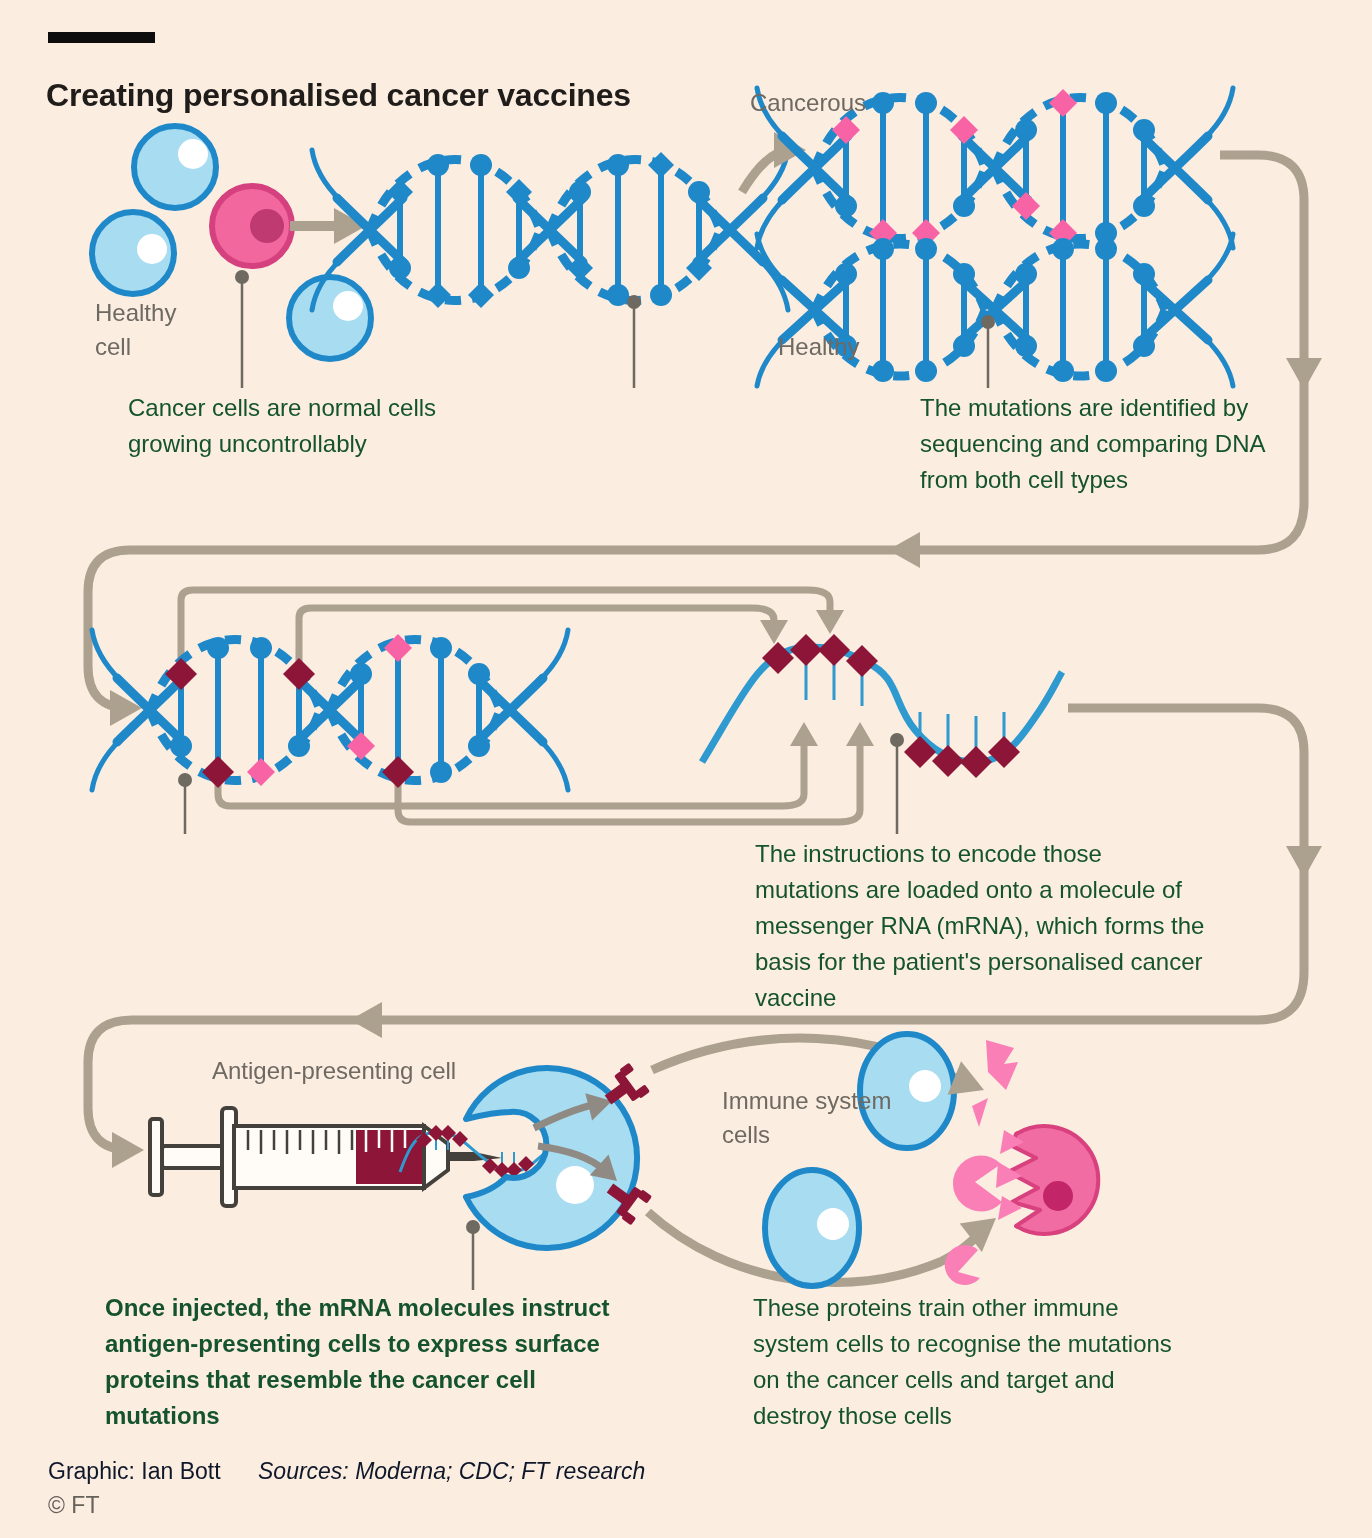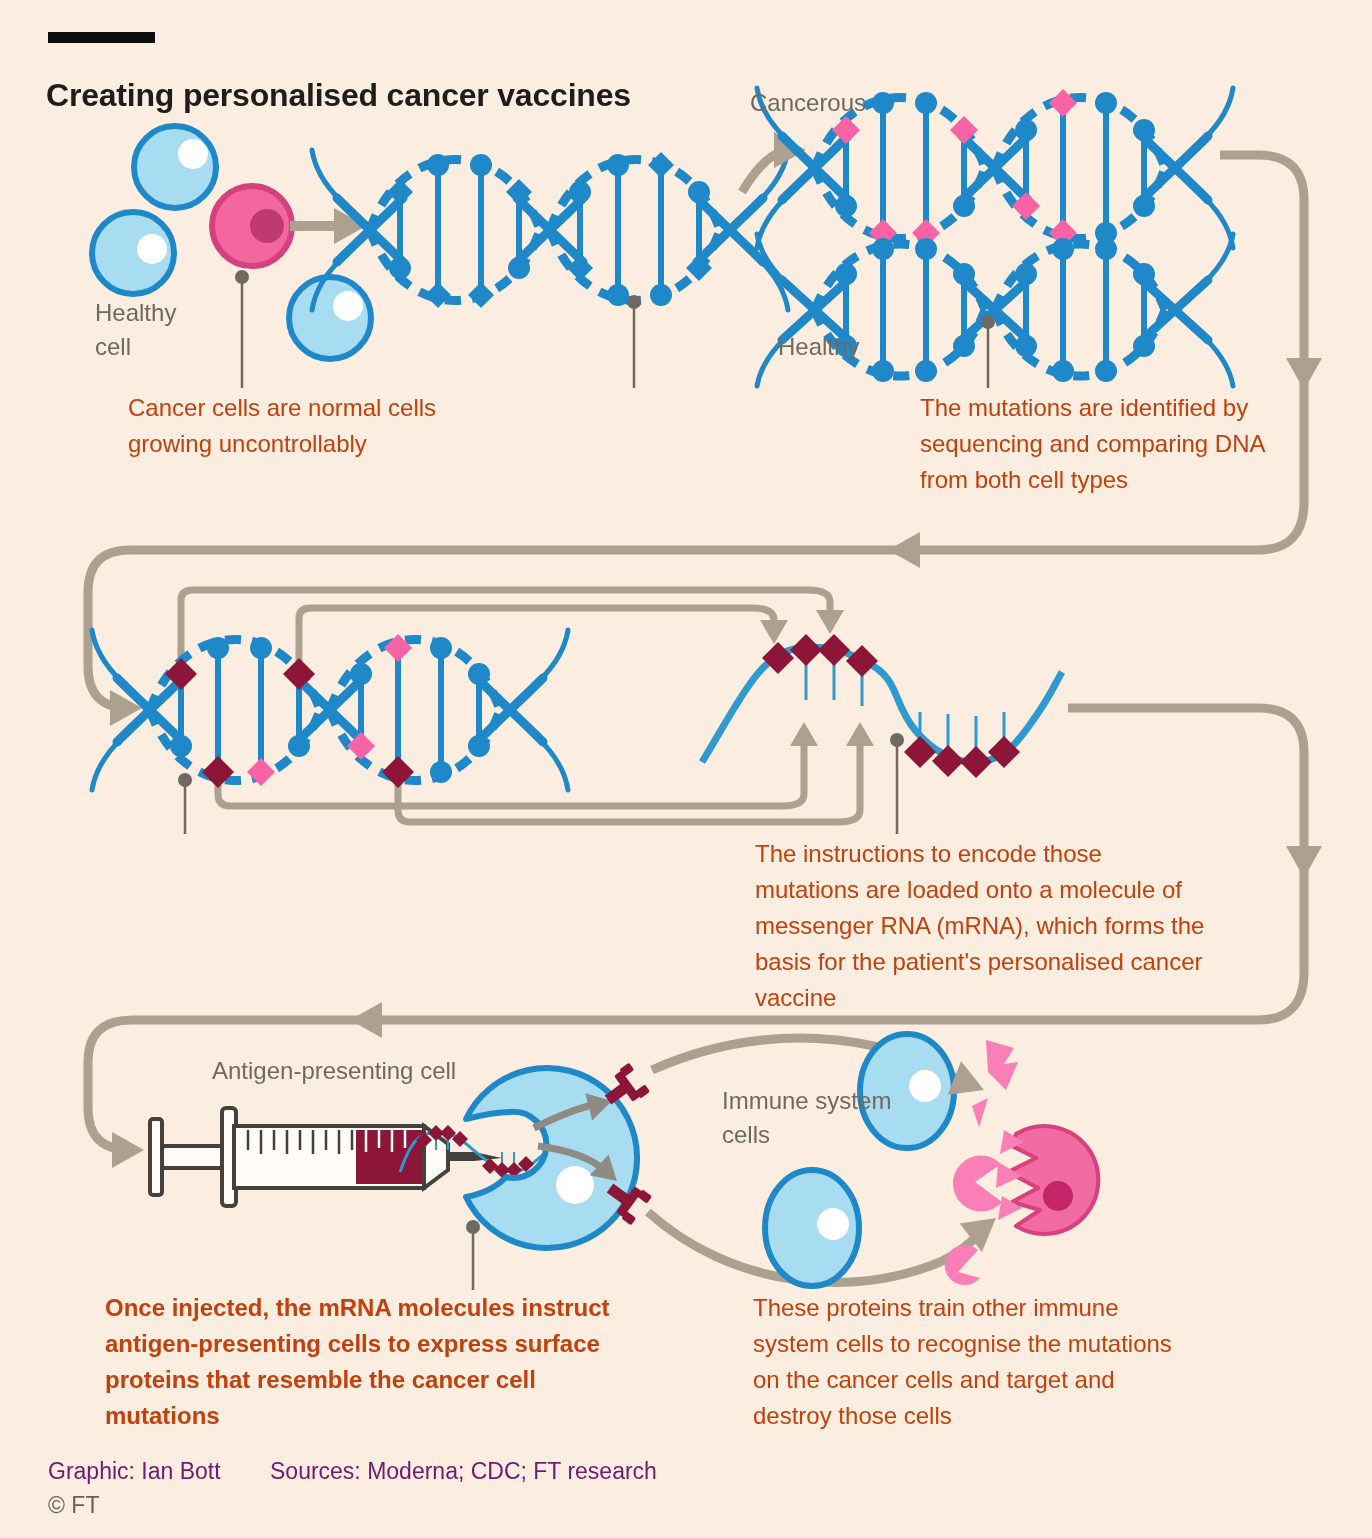--- a/index.html
+++ b/index.html
@@ -1,22 +1,22 @@
 <!DOCTYPE html>
 <html><head>
 <meta charset="utf-8">
 <style>
   html,body{margin:0;padding:0;}
   body{background:#FBEDE0;font-family:"Liberation Sans","DejaVu Sans",sans-serif;}
   .canvas{position:relative;width:1372px;height:1538px;background:#FBEDE0;overflow:hidden;}
   .toprule{position:absolute;left:48px;top:32px;width:107px;height:11px;background:#0d0d0d;}
   .title{position:absolute;left:46px;top:56px;font-size:32px;font-weight:600;color:#1F1C1A;letter-spacing:-0.2px;}
   .lbl{position:absolute;color:#6E6961;font-size:24px;line-height:34px;}
-  .cap{position:absolute;color:#c2410c;font-size:24px;line-height:36px;}
-  .footer{position:absolute;color:#701a75;font-size:23px;}
+  .cap{position:absolute;color:#14532d;font-size:24px;line-height:36px;}
+  .footer{position:absolute;color:#0f172a;font-size:23px;}
   .copyright{position:absolute;color:#66615B;font-size:23px;}
   .copyright .ft{margin-top:12px;}
   svg{position:absolute;left:0;top:0;}
   
   .tan{stroke:#ACA08F;fill:none;}
   .tanfill{fill:#ACA08F;}
   .blue{stroke:#1E88C9;fill:none;}
   .bluefill{fill:#1E88C9;}
   .cellblue{fill:#A7DCF1;stroke:#1E88C9;}
   .pinkd{fill:#F763A5;}
@@ -301,15 +301,15 @@
   <div class="lbl" style="left:212px;top:1054px;">Antigen-presenting cell</div>
   <div class="lbl" style="left:722px;top:1084px;width:170px;">Immune system cells</div>
 
   <div class="cap" style="left:128px;top:390px;width:345px;">Cancer cells are normal cells growing uncontrollably</div>
   <div class="cap" style="left:920px;top:390px;width:375px;">The mutations are identified by sequencing and comparing DNA from both cell types</div>
   <div class="cap" style="left:755px;top:836px;width:450px;">The instructions to encode those mutations are loaded onto a molecule of messenger RNA (mRNA), which forms the basis for the patient's personalised cancer vaccine</div>
   <div class="cap" style="left:105px;top:1290px;width:520px;font-weight:bold;">Once injected, the mRNA molecules instruct antigen-presenting cells to express surface proteins that resemble the cancer cell mutations</div>
   <div class="cap" style="left:753px;top:1290px;width:420px;">These proteins train other immune system cells to recognise the mutations on the cancer cells and target and destroy those cells</div>
 
   <div class="footer" style="left:48px;top:1458px;">Graphic: Ian Bott</div>
-  <div class="footer" style="left:270px;top:1458px;">Sources: Moderna; CDC; FT research</div>
+  <div class="footer" style="left:258px;top:1458px;font-style:italic;">Sources: Moderna; CDC; FT research</div>
   <div class="copyright" style="left:48px;top:1492px;"><span>©</span> <span class="ft">FT</span></div>
 </div>
 
 </body></html>

